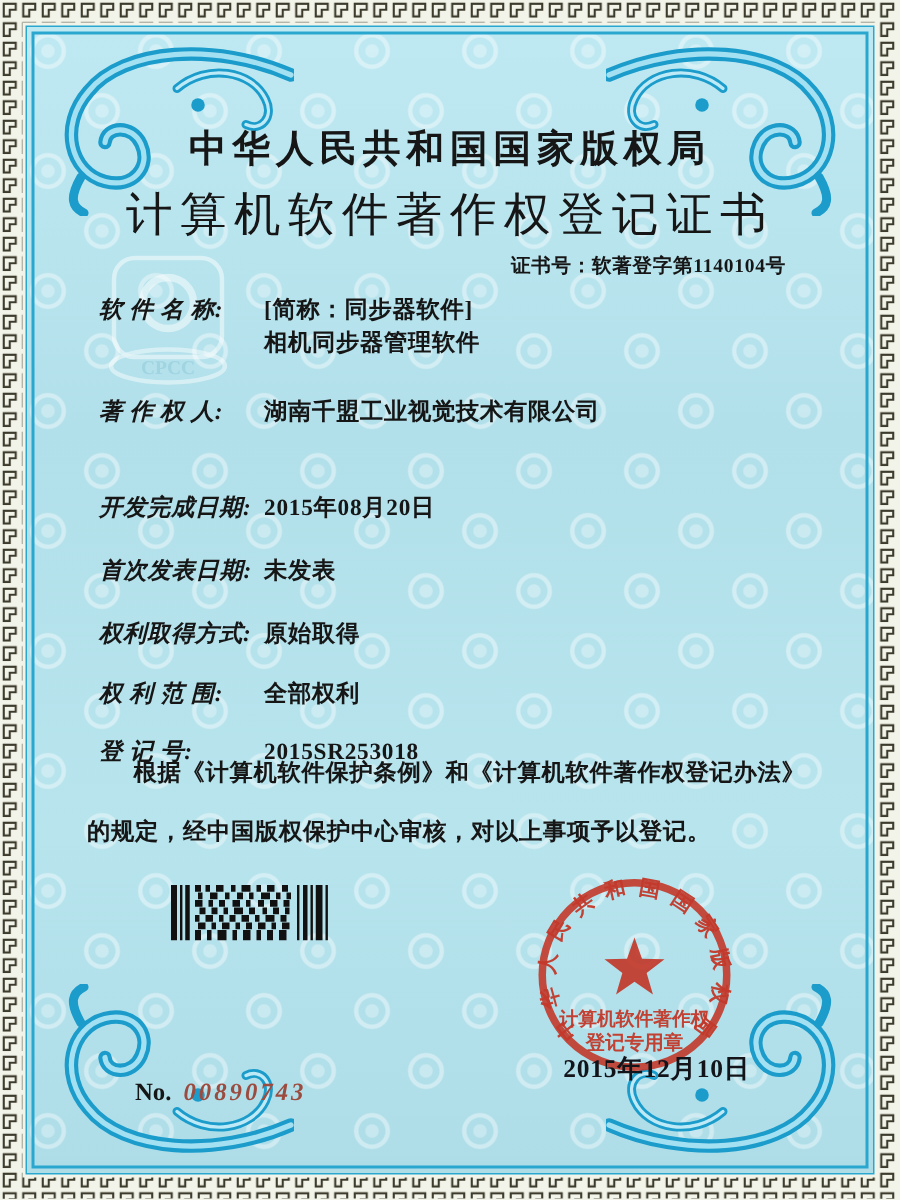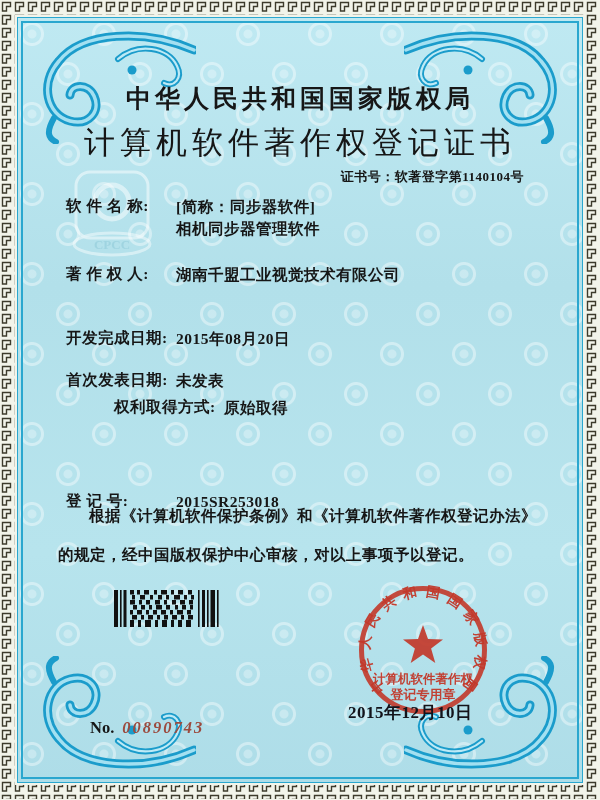--- a/index.html
+++ b/index.html
@@ -44,37 +44,37 @@
     position:absolute;top:104px;left:0;width:100%;text-align:center;
     font-size:31px;font-weight:400;letter-spacing:5px;white-space:nowrap;
   }
   .cert-no{
     position:absolute;top:150px;right:58px;
     font-size:13px;font-weight:700;letter-spacing:.5px;
   }
   .cert-no .v{letter-spacing:.5px;margin-top:28px;}
 
   .field{position:absolute;left:48px;display:flex;align-items:flex-start;font-weight:700;font-size:15.5px;}
-  .field .lbl{width:102px;flex:0 0 102px;letter-spacing:.5px;}
+  .field .lbl{width:102px;flex:0 0 102px;letter-spacing:.5px;font-style:italic;}
   .field .val{margin-left:8px;letter-spacing:.5px;}
   .field .val .ln{line-height:22px;}
   .f0{top:178px;} .f1{top:246px;} .f2{top:310px;} .f3{top:352px;text-align:right;}
-  .f4{top:379px;margin-left:48px;} .f5{top:434px;} .f6{top:473px;}
+  .f4{top:394px;} .f5{top:434px;} .f6{top:473px;}
 
   .statement{
     position:absolute;top:478px;left:40px;width:492px;
     font-size:15.5px;font-weight:700;line-height:39px;
     text-indent:2em;letter-spacing:.5px;
   }
 
   .barcode{position:absolute;left:96px;top:572px;}
 
   .seal{position:absolute;left:334px;top:561px;width:142px;height:142px;mix-blend-mode:multiply;}
   .seal-date{
-    position:absolute;left:330px;top:683px;width:152px;text-align:left;
+    position:absolute;left:330px;top:683px;width:152px;text-align:right;
     font-size:17px;font-weight:700;letter-spacing:.5px;color:#13131a;z-index:5;
   }
   .serial{position:absolute;left:72px;top:700px;font-size:16.5px;font-weight:700;}
   .serial .num{letter-spacing:2px;margin-left:8px;font-style:italic;}
 
   .cpcc{position:absolute;left:48px;top:150px;opacity:.65;pointer-events:none;}
 </style>
 </head>
 <body>
 
@@ -166,20 +166,26 @@
       <div class="field f3">
         <span class="lbl">首次发表日期:</span>
         <span class="val">
             <div class="ln">未发表</div>
           </span>
       </div>
       <div class="field f4">
         <span class="lbl">权利取得方式:</span>
         <span class="val">
             <div class="ln">原始取得</div>
+          </span>
+      </div>
+      <div class="field f5">
+        <span class="lbl">权 利 范 围:</span>
+        <span class="val">
+            <div class="ln">全部权利</div>
           </span>
       </div>
       <div class="field f6">
         <span class="lbl">登  记  号:</span>
         <span class="val">
             <div class="ln">2015SR253018</div>
           </span>
       </div>
 
       <div class="statement">根据《计算机软件保护条例》和《计算机软件著作权登记办法》的规定，经中国版权保护中心审核，对以上事项予以登记。</div>

